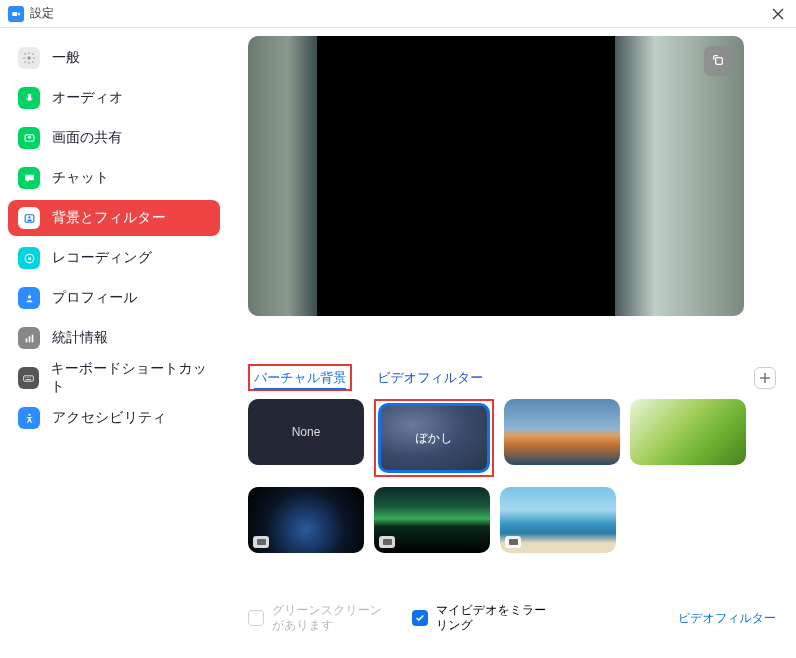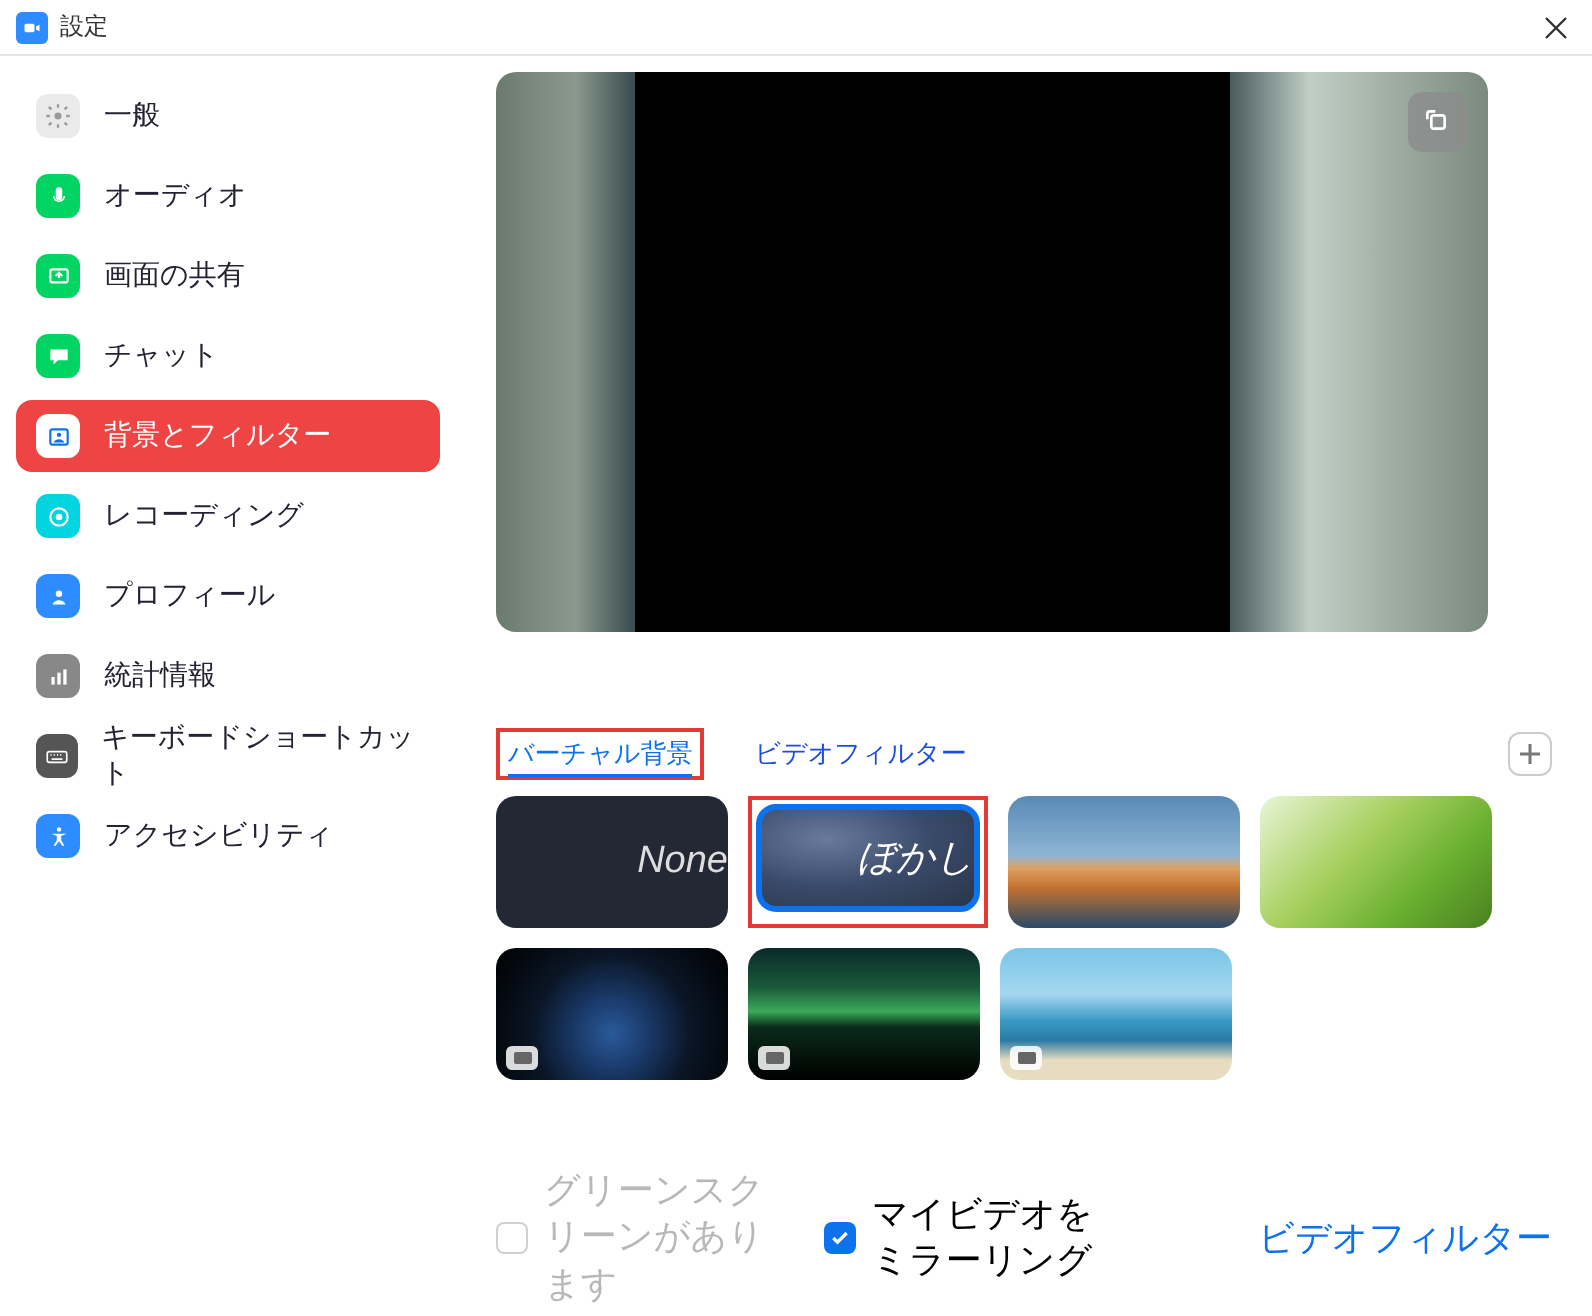--- a/index.html
+++ b/index.html
@@ -16,33 +16,33 @@
 .content { flex: 1; padding: 8px 20px 0 20px; position: relative; }
 .preview { width: 496px; height: 280px; border-radius: 10px; overflow: hidden; position: relative; background: linear-gradient(90deg, #6b7a6e 0%, #8a9a8e 8%, #3a4a4e 14%, #000 14%, #000 74%, #4a5a5e 74%, #bfcfc5 82%, #7a8a7e 100%); }
 .preview-badge { position: absolute; top: 10px; right: 10px; width: 30px; height: 30px; background: rgba(140,140,140,0.8); border-radius: 7px; display: flex; align-items: center; justify-content: center; }
 .tabs-row { display: flex; align-items: center; margin-top: 48px; }
 .tabs-highlight { border: 2px solid #e53935; padding: 2px 4px; margin-right: 17px; }
 .tab { font-size: 13px; color: #666; cursor: pointer; padding-bottom: 3px; }
 .tab.active { color: #0e72ed; border-bottom: 2px solid #0e72ed; }
 .tab-plain { font-size: 13px; color: #1d4ed8; margin-left: 8px; cursor: pointer; }
 .add-btn { margin-left: auto; width: 22px; height: 22px; border: 1px solid #ccc; border-radius: 6px; display: flex; align-items: center; justify-content: center; cursor: pointer; color: #555; font-size: 14px; }
 .thumb-grid { display: flex; flex-wrap: wrap; gap: 10px; margin-top: 8px; }
-.thumb { width: 116px; height: 66px; border-radius: 10px; overflow: hidden; cursor: pointer; position: relative; display: flex; align-items: center; justify-content: flex-end; font-size: 19px; color: #fff; font-style: italic; }
+.thumb { width: 116px; height: 66px; border-radius: 10px; overflow: hidden; cursor: pointer; position: relative; display: flex; align-items: center; justify-content: center; font-size: 12px; color: #fff; }
 .thumb-none { background: #242734; color: #ddd; }
 .thumb-blur { background: radial-gradient(ellipse at 30% 30%, #6a7a9a 0%, #3a4a6a 50%, #2a3548 100%); }
 .thumb-wrap-highlight { border: 2px solid #e53935; padding: 2px; border-radius: 0; }
-.thumb-wrap-highlight .thumb { border: 3px solid #0e72ed; width: 112px; height: 54px; }
+.thumb-wrap-highlight .thumb { border: 3px solid #0e72ed; width: 112px; height: 70px; }
 .thumb-bridge { background: linear-gradient(180deg, #5a8ab5 0%, #8db5d5 45%, #e0a060 55%, #c07030 70%, #2a4a6a 100%); }
 .thumb-grass { background: linear-gradient(135deg, #e8f5d8 0%, #a8d060 40%, #6ab030 70%, #4a8020 100%); }
 .thumb-earth { background: radial-gradient(circle at 50% 65%, #2a5a9a 0%, #1a3a6a 25%, #0a1525 55%, #000 100%); }
 .thumb-aurora { background: linear-gradient(180deg, #0a2a2a 0%, #1a5a3a 30%, #3aaa5a 48%, #0a2a1a 60%, #000 100%); }
 .thumb-beach { background: linear-gradient(180deg, #7ac5e8 0%, #a5d8f0 35%, #3a9ac5 55%, #2a7aa5 70%, #e8dcc0 85% 100%); }
 .thumb-vidbadge { position: absolute; left: 5px; bottom: 5px; width: 16px; height: 12px; background: rgba(255,255,255,0.85); border-radius: 3px; display:flex; align-items:center; justify-content:center; }
 .thumb-vidbadge::after { content: ""; width: 9px; height: 6px; background: #666; border-radius: 1px; }
-.bottom-row { position: absolute; bottom: 4px; left: 20px; right: 20px; display: flex; align-items: center; font-size: 18px; }
+.bottom-row { position: absolute; bottom: 24px; left: 20px; right: 20px; display: flex; align-items: center; font-size: 12px; }
 .checkbox-group { display: flex; align-items: center; margin-right: 20px; }
 .cb { width: 16px; height: 16px; border-radius: 4px; margin-right: 8px; display: flex; align-items: center; justify-content: center; flex-shrink: 0; }
 .cb-unchecked { border: 1.5px solid #d0d0d0; }
 .cb-checked { background: #0e72ed; }
 .cb-checked svg { width: 10px; height: 10px; }
 .cb-label { max-width: 120px; line-height: 1.3; }
 .cb-label.disabled { color: #b8b8b8; }
 .studio-link { margin-left: auto; color: #0e72ed; cursor: pointer; }
 </style>
 </head>

